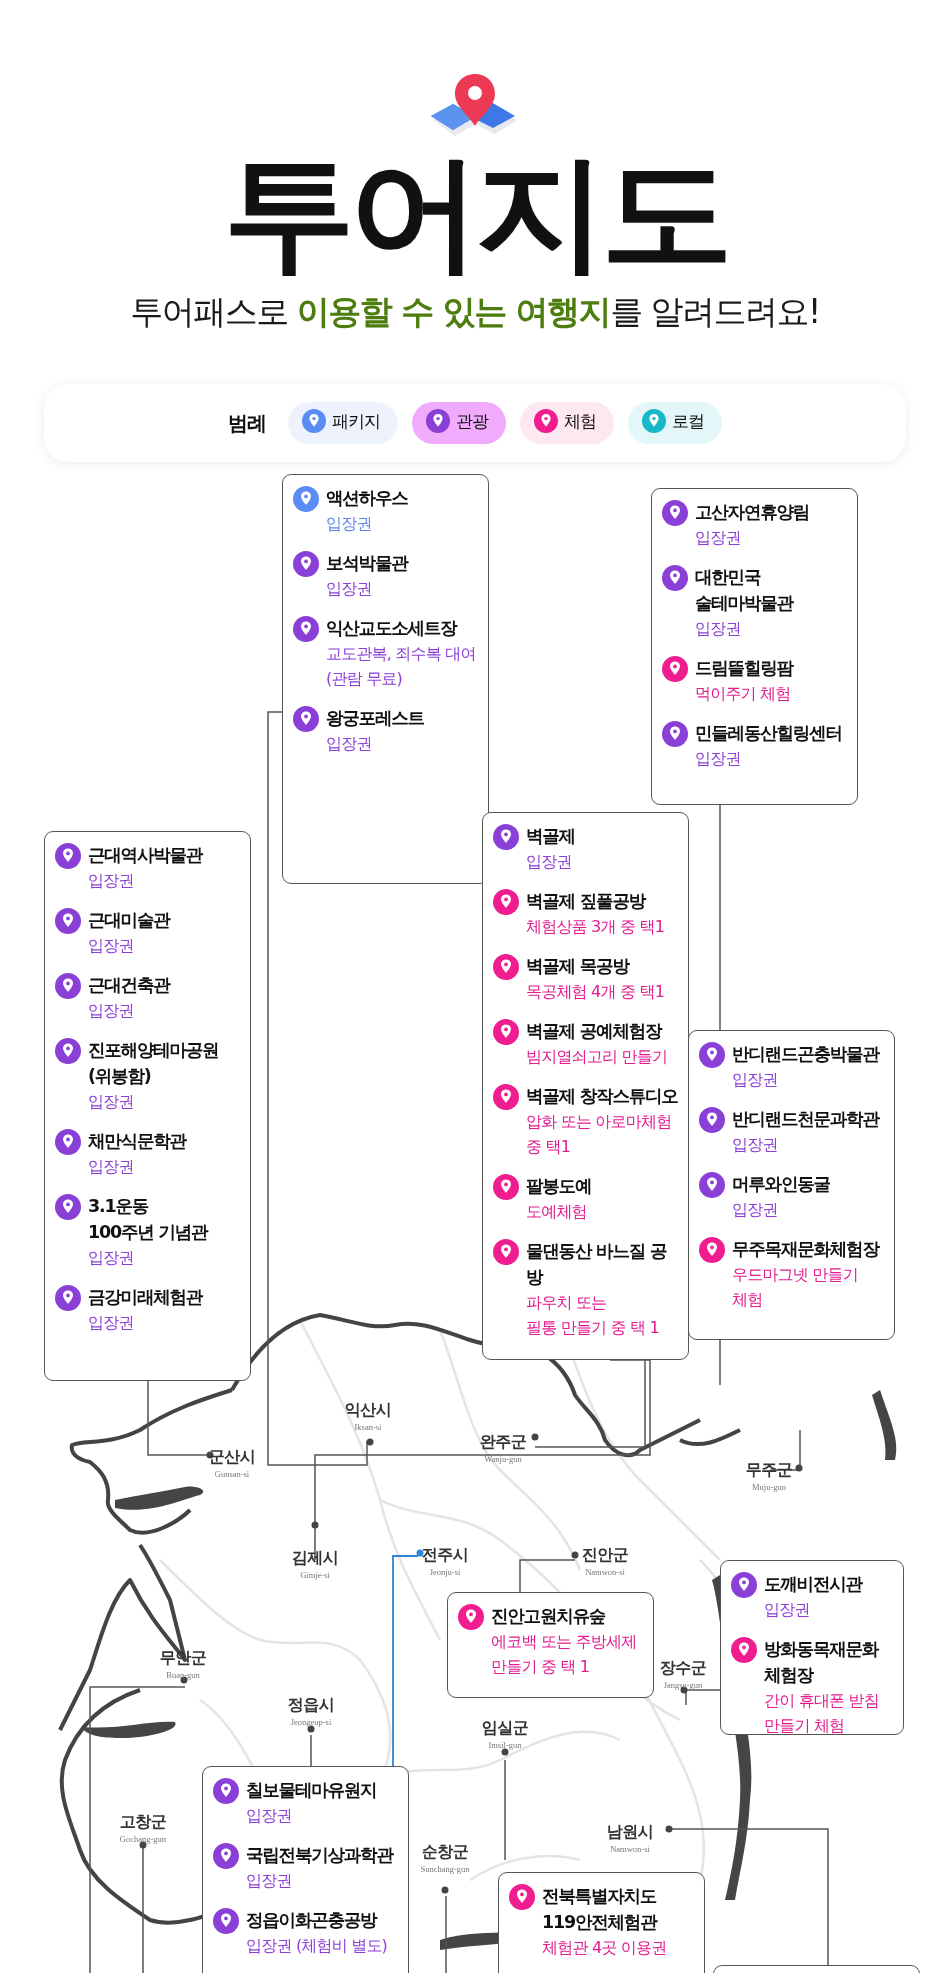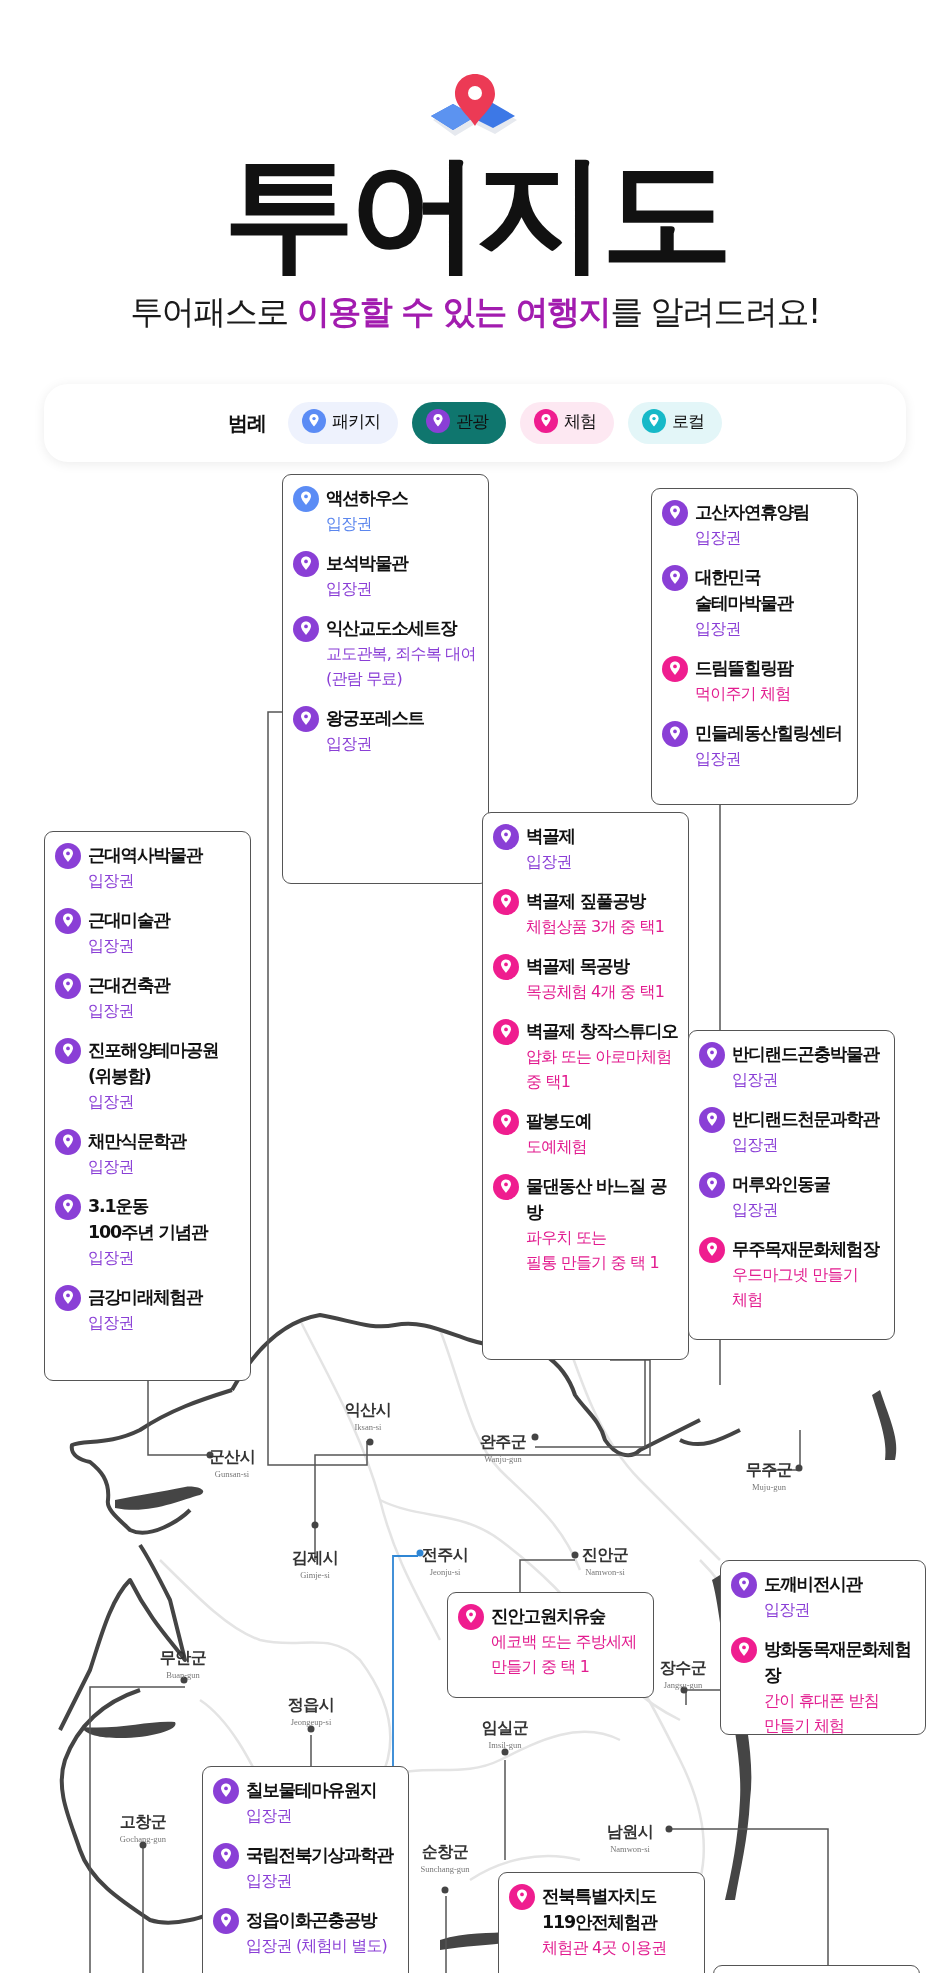--- a/index.html
+++ b/index.html
@@ -5,21 +5,21 @@
   * { box-sizing: border-box; margin: 0; padding: 0; }
   html, body { width: 950px; height: 1973px; background: #ffffff; overflow: hidden; }
   body { font-family: "DejaVu Sans", "Liberation Sans", sans-serif; color: #111; position: relative; }
 
   .hero-icon { position: absolute; left: 425px; top: 68px; width: 100px; height: 75px; }
   .main-title { position: absolute; left: 0; width: 950px; top: 150px; text-align: center;
     font-size: 126px; font-weight: 900; letter-spacing: -6px; color: #111; line-height: 1;
     font-family: "DejaVu Sans", sans-serif; transform: scaleX(1.05); }
   .subtitle { position: absolute; left: 0; width: 950px; top: 292px; text-align: center;
     font-size: 33px; letter-spacing: -1.5px; color: #1a1a1a; line-height: 40px; }
-  .subtitle .hl { color: #a21caf; font-weight: 700; }
+  .subtitle .hl { color: #4d7c0f; font-weight: 700; }
 
   .legend { position: absolute; left: 44px; top: 384px; width: 862px; height: 78px;
     border-radius: 24px; background: #fff; box-shadow: 0 2px 12px rgba(0,0,0,0.08);
     display: flex; align-items: center; justify-content: center; gap: 14px; }
   .legend-title { font-weight: 700; font-size: 20px; margin-right: 8px; letter-spacing: -1px; }
   .chip { height: 42px; border-radius: 21px; padding: 0 18px 4px 14px; display: flex; align-items: center; gap: 6px;
     font-size: 17px; letter-spacing: -1px; }
   .chip .pin { width: 24px; height: 24px; }
 
   .map { position: absolute; left: 0; top: 0; width: 950px; height: 1973px; pointer-events: none; }
@@ -57,21 +57,21 @@
 <div class="legend">
   <span class="legend-title">범례</span>
   <div class="chip" style="background:#eef2fd">
     <svg class="pin" viewBox="0 0 24 24">
         <circle cx="12" cy="12" r="12" fill="#5b8cf5"></circle>
         <path d="M12 5c-2.8 0-4.6 2-4.6 4.4 0 3 4.6 8 4.6 8s4.6-5 4.6-8C16.6 7 14.8 5 12 5z" fill="#fff"></path>
         <circle cx="12" cy="9.6" r="1.7" fill="#5b8cf5"></circle>
       </svg>
     <span>패키지</span>
   </div>
-  <div class="chip" style="background:#0f766e">
+  <div class="chip" style="background:#f0abfc">
     <svg class="pin" viewBox="0 0 24 24">
         <circle cx="12" cy="12" r="12" fill="#8a3fd6"></circle>
         <path d="M12 5c-2.8 0-4.6 2-4.6 4.4 0 3 4.6 8 4.6 8s4.6-5 4.6-8C16.6 7 14.8 5 12 5z" fill="#fff"></path>
         <circle cx="12" cy="9.6" r="1.7" fill="#8a3fd6"></circle>
       </svg>
     <span>관광</span>
   </div>
   <div class="chip" style="background:#fde8f2">
     <svg class="pin" viewBox="0 0 24 24">
         <circle cx="12" cy="12" r="12" fill="#ef1d8f"></circle>
@@ -423,20 +423,31 @@
         <span class="desc c-exp">목공체험 4개 중 택1</span>
       </div>
     </div>
   <div class="item">
       <svg class="pin" viewBox="0 0 24 24">
         <circle cx="12" cy="12" r="12" fill="#ef1d8f"></circle>
         <path d="M12 5c-2.8 0-4.6 2-4.6 4.4 0 3 4.6 8 4.6 8s4.6-5 4.6-8C16.6 7 14.8 5 12 5z" fill="#fff"></path>
         <circle cx="12" cy="9.6" r="1.7" fill="#ef1d8f"></circle>
       </svg>
       <div class="txt">
+        <span class="name">벽골제 공예체험장</span>
+        <span class="desc c-exp">빔지열쇠고리 만들기</span>
+      </div>
+    </div>
+  <div class="item">
+      <svg class="pin" viewBox="0 0 24 24">
+        <circle cx="12" cy="12" r="12" fill="#ef1d8f"></circle>
+        <path d="M12 5c-2.8 0-4.6 2-4.6 4.4 0 3 4.6 8 4.6 8s4.6-5 4.6-8C16.6 7 14.8 5 12 5z" fill="#fff"></path>
+        <circle cx="12" cy="9.6" r="1.7" fill="#ef1d8f"></circle>
+      </svg>
+      <div class="txt">
         <span class="name">벽골제 창작스튜디오</span>
         <span class="desc c-exp">압화 또는 아로마체험
 중 택1</span>
       </div>
     </div>
   <div class="item">
       <svg class="pin" viewBox="0 0 24 24">
         <circle cx="12" cy="12" r="12" fill="#ef1d8f"></circle>
         <path d="M12 5c-2.8 0-4.6 2-4.6 4.4 0 3 4.6 8 4.6 8s4.6-5 4.6-8C16.6 7 14.8 5 12 5z" fill="#fff"></path>
         <circle cx="12" cy="9.6" r="1.7" fill="#ef1d8f"></circle>
@@ -516,21 +527,21 @@
         <circle cx="12" cy="9.6" r="1.7" fill="#ef1d8f"></circle>
       </svg>
       <div class="txt">
         <span class="name">진안고원치유숲</span>
         <span class="desc c-exp">에코백 또는 주방세제
 만들기 중 택 1</span>
       </div>
     </div>
 </div>
 
-<div class="card" style="left:720px;top:1560px;width:206px;height:175px">
+<div class="card" style="left:720px;top:1560px;width:184px;height:175px">
   <div class="item">
       <svg class="pin" viewBox="0 0 24 24">
         <circle cx="12" cy="12" r="12" fill="#8a3fd6"></circle>
         <path d="M12 5c-2.8 0-4.6 2-4.6 4.4 0 3 4.6 8 4.6 8s4.6-5 4.6-8C16.6 7 14.8 5 12 5z" fill="#fff"></path>
         <circle cx="12" cy="9.6" r="1.7" fill="#8a3fd6"></circle>
       </svg>
       <div class="txt">
         <span class="name">도깨비전시관</span>
         <span class="desc c-tour">입장권</span>
       </div>

